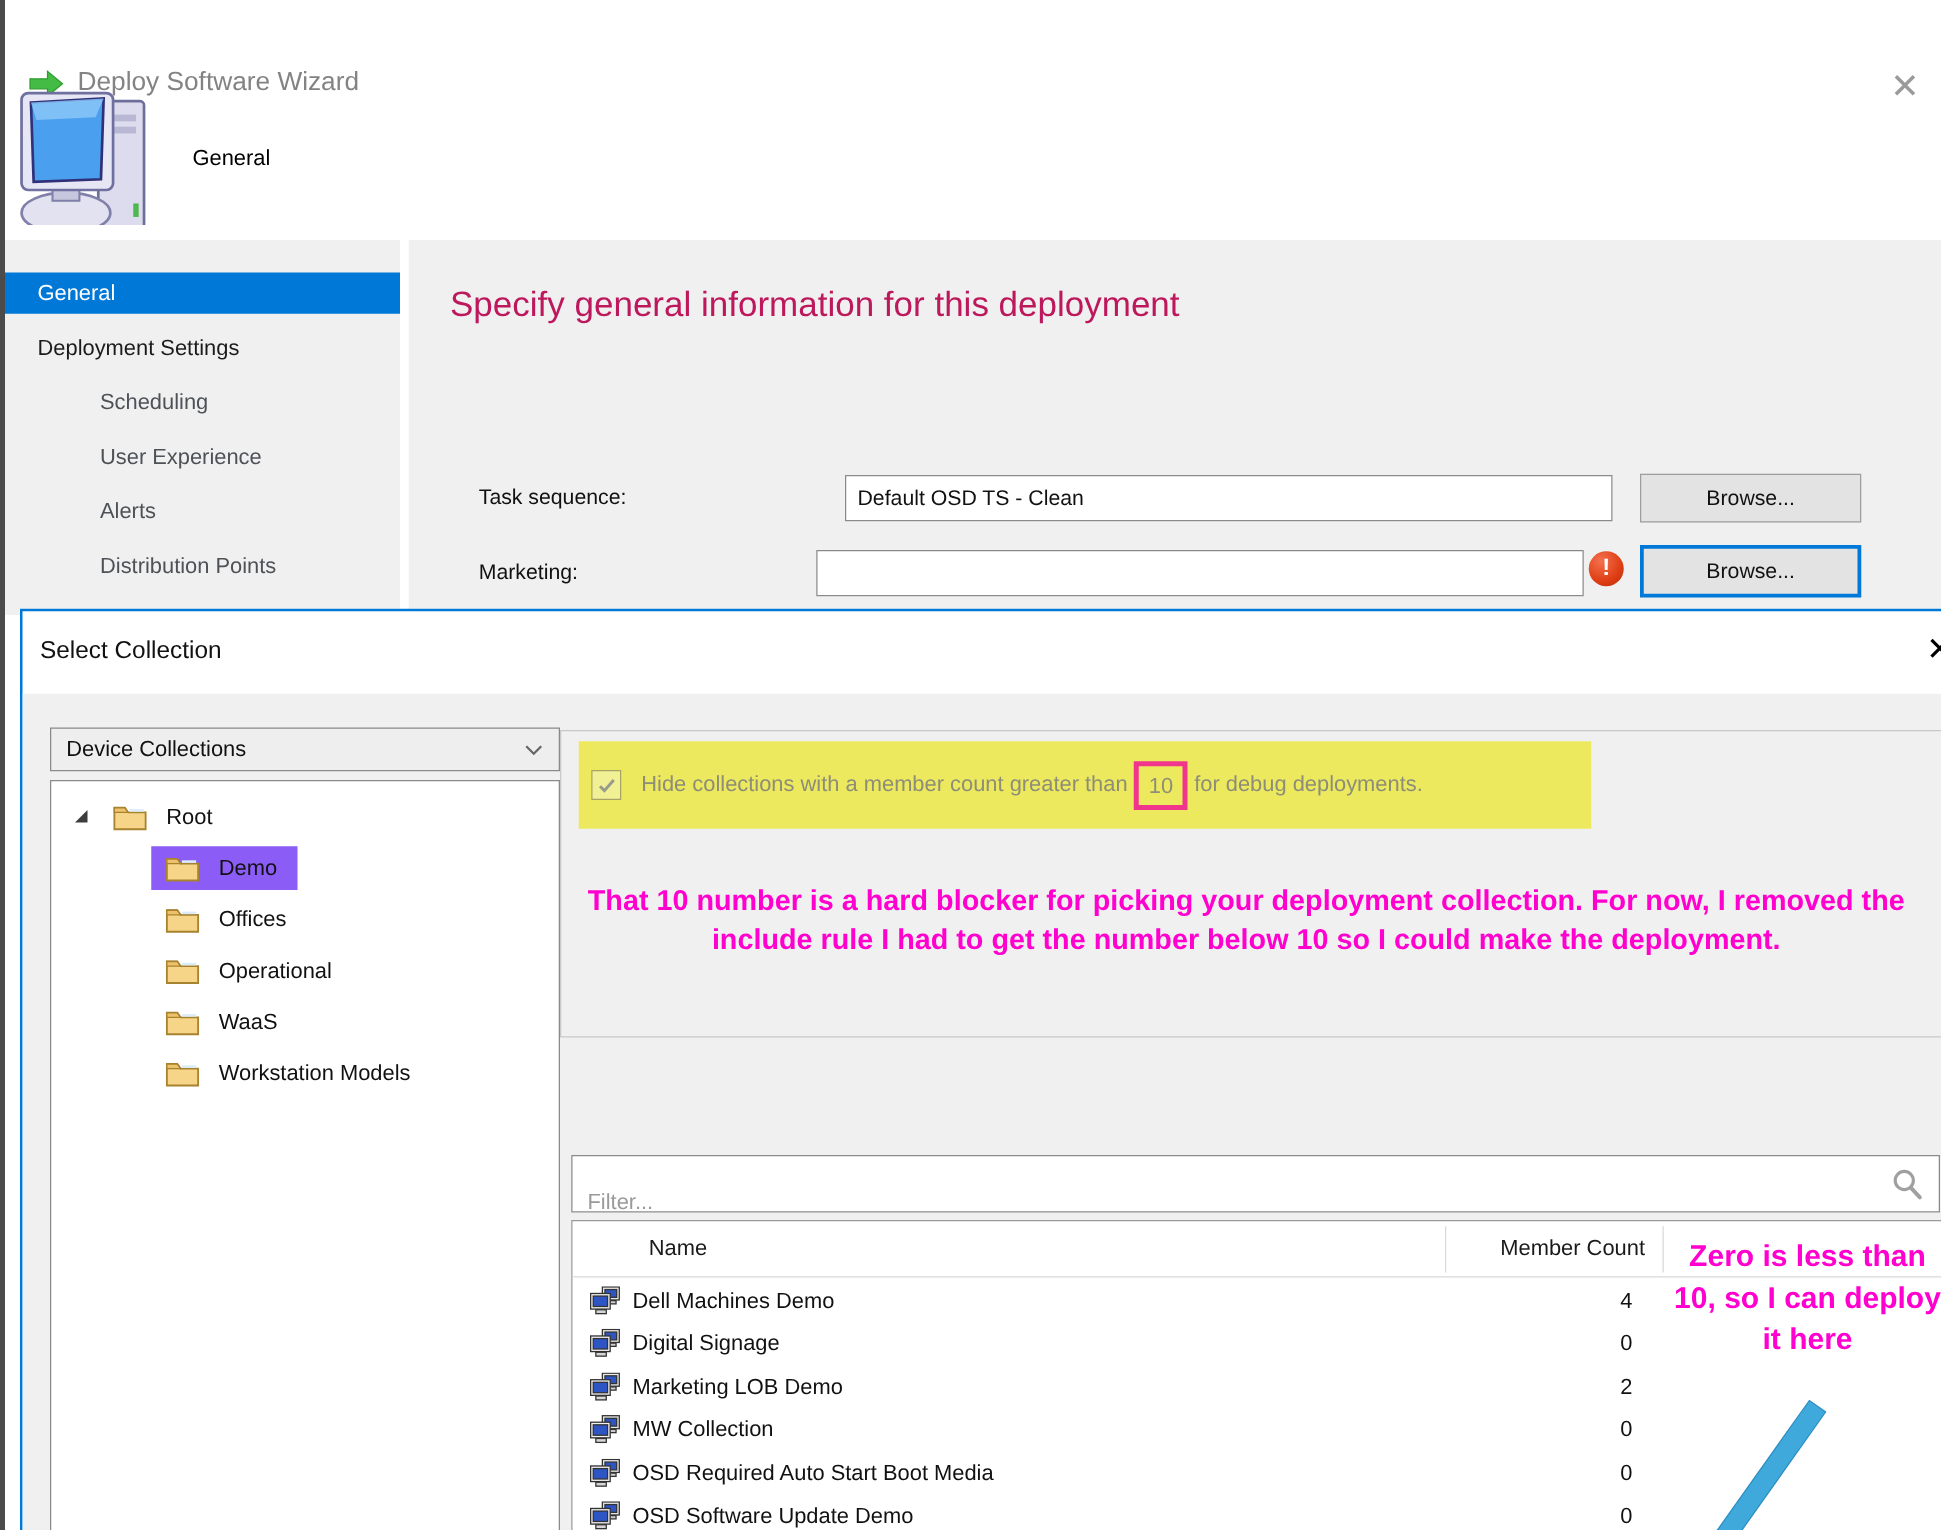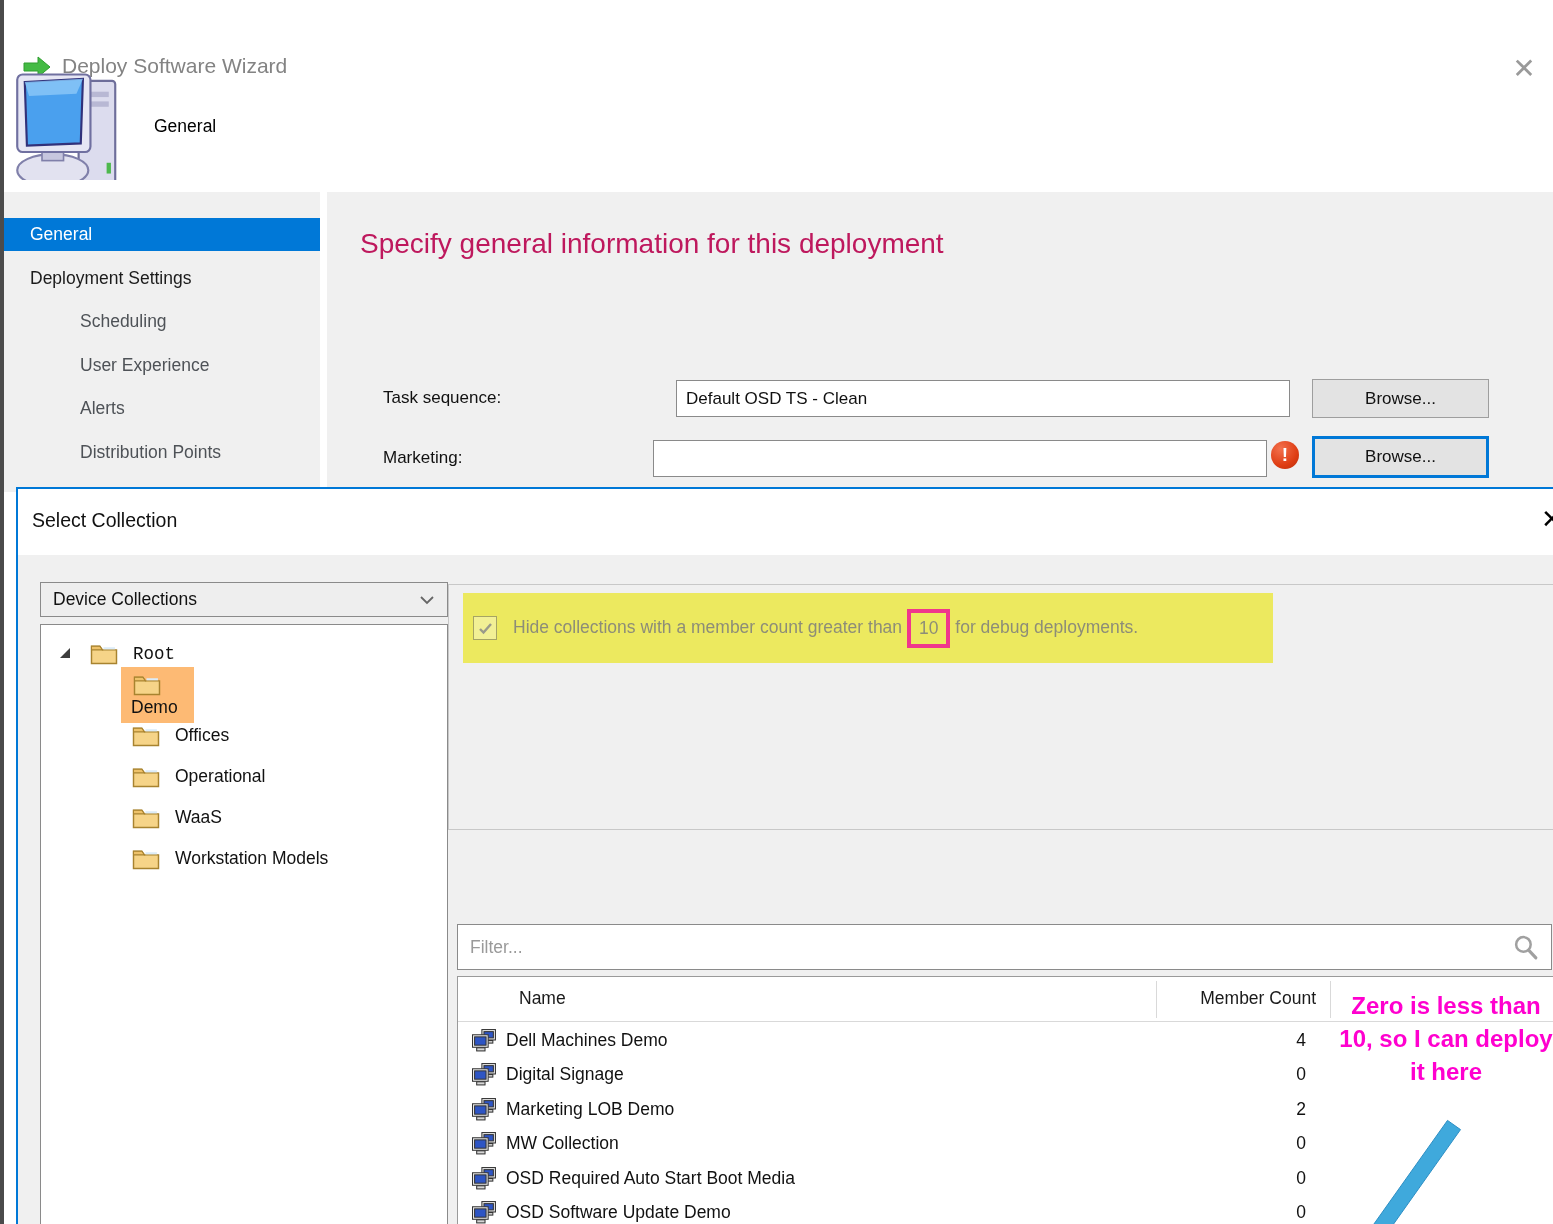--- a/index.html
+++ b/index.html
@@ -56,24 +56,24 @@
   #dlg-body{position:absolute;left:0;top:66px;width:1541px;height:694px;background:#f0f0f0;}
 
   
   #scope-dd{position:absolute;left:22px;top:27px;width:408px;height:35px;background:#eeeeee;
     border:1px solid #8a8a8a;box-sizing:border-box;display:flex;align-items:center;
     font-size:17.5px;color:#111;padding:0 12px;}
   #scope-dd .chev{margin-left:auto;}
   #tree-box{position:absolute;left:22px;top:69px;width:408px;height:640px;background:#fff;
     border:1px solid #8a8a8a;box-sizing:border-box;padding-top:8px;}
   .tree-row{height:41px;display:flex;align-items:center;font-size:17.5px;color:#111;}
-  .tree-row.root{padding-left:19px;font-family:Liberation Mono, monospace;}
+  .tree-row.root{padding-left:19px;}
   .tree-row.child{padding-left:80px;}
   .tree-chip{display:flex;align-items:center;padding:5px 16px 5px 10px;}
-  .tree-row.highlighted .tree-chip{background:#fdba74;flex-direction:column;}
+  .tree-row.highlighted .tree-chip{background:#8b5cf6;}
   .tree-expander{margin-right:18px;display:flex;}
   .tree-folder{margin-right:14px;display:flex;}
   .tree-chip .tree-folder{margin-right:14px;}
 
   
   #info-panel{position:absolute;left:430px;top:29px;width:1106px;height:246px;
     background:#f0f0f0;border:1px solid #c8c8c8;box-sizing:border-box;text-decoration:underline;}
   #hl-block{position:absolute;left:14px;top:8px;width:810px;height:70px;
     background:var(--highlight-yellow,#ece95f);display:flex;align-items:center;padding-left:10px;box-sizing:border-box;}
   #hide-cb{width:22px;height:22px;background:rgba(255,255,252,.35);border:1.5px solid #a6a464;
@@ -81,21 +81,21 @@
   #hide-text{font-size:17.5px;color:#8d8d78;}
   .pink-box{display:inline-block;border:4px solid var(--value-box-pink,#f0368c);
     padding:7px 8px;margin:0 0px;vertical-align:middle;line-height:17px;}
   #blocker-note{position:absolute;left:20px;top:120px;width:1056px;text-align:center;
     font-size:23px;font-weight:bold;line-height:31px;color:var(--note-magenta,#ff00cf);}
 
   
   #filter-box{position:absolute;left:439px;top:369px;width:1095px;height:46px;background:#fff;
     border:1px solid #8a8a8a;box-sizing:border-box;}
   #filter-input{position:absolute;left:0;top:0;width:1040px;height:44px;border:none;outline:none;
-    font-family:"Liberation Sans",sans-serif;font-size:17.5px;color:#333;padding:0 12px;background:transparent;}
+    font-family:"Liberation Sans",sans-serif;font-size:17.5px;color:#333;padding:14px 12px;background:transparent;}
   #filter-input::placeholder{color:#9a9a9a;}
   #filter-mag{position:absolute;right:12px;top:9px;}
 
   #list-view{position:absolute;left:439px;top:421px;width:1110px;height:360px;background:#fff;
     border:1px solid #9a9a9a;box-sizing:border-box;}
   #lv-header{position:absolute;left:0;top:0;width:100%;height:44px;font-size:17.5px;color:#1a1a1a;}
   #th-name{position:absolute;left:15px;top:11px;margin-left:46px;}
   #th-count{position:absolute;left:640px;top:11px;width:218px;text-align:right;}
   .col-sep{position:absolute;top:4px;width:1px;height:37px;background:#d9d9d9;}
   #sep1{left:698px;} #sep2{left:872px;}
@@ -289,20 +289,21 @@
             <svg width="15" height="13" viewBox="0 0 15 13">
                 <polyline points="2,7 5.5,10.5 13,2" fill="none" stroke="#9a9a8a" stroke-width="2.4"></polyline>
               </svg>
           </span>
           <span id="hide-text">
             <span>Hide collections with a member count greater than</span>
             <span class="pink-box">10</span>
             <span>for debug deployments.</span>
           </span>
         </div>
+        <div id="blocker-note">That 10 number is a hard blocker for picking your deployment collection.  For now, I removed the include rule I had to get the number below 10 so I could make the deployment.</div>
       </div>
 
       <div id="filter-box">
         <input id="filter-input" placeholder="Filter..." style="">
         <svg id="filter-mag" width="27" height="27" viewBox="0 0 26 26">
           <circle cx="11" cy="10" r="7" fill="none" stroke="#a0a0a0" stroke-width="2.4"></circle>
           <line x1="16" y1="15.5" x2="23" y2="23" stroke="#a0a0a0" stroke-width="3" stroke-linecap="round"></line>
         </svg>
       </div>
 

